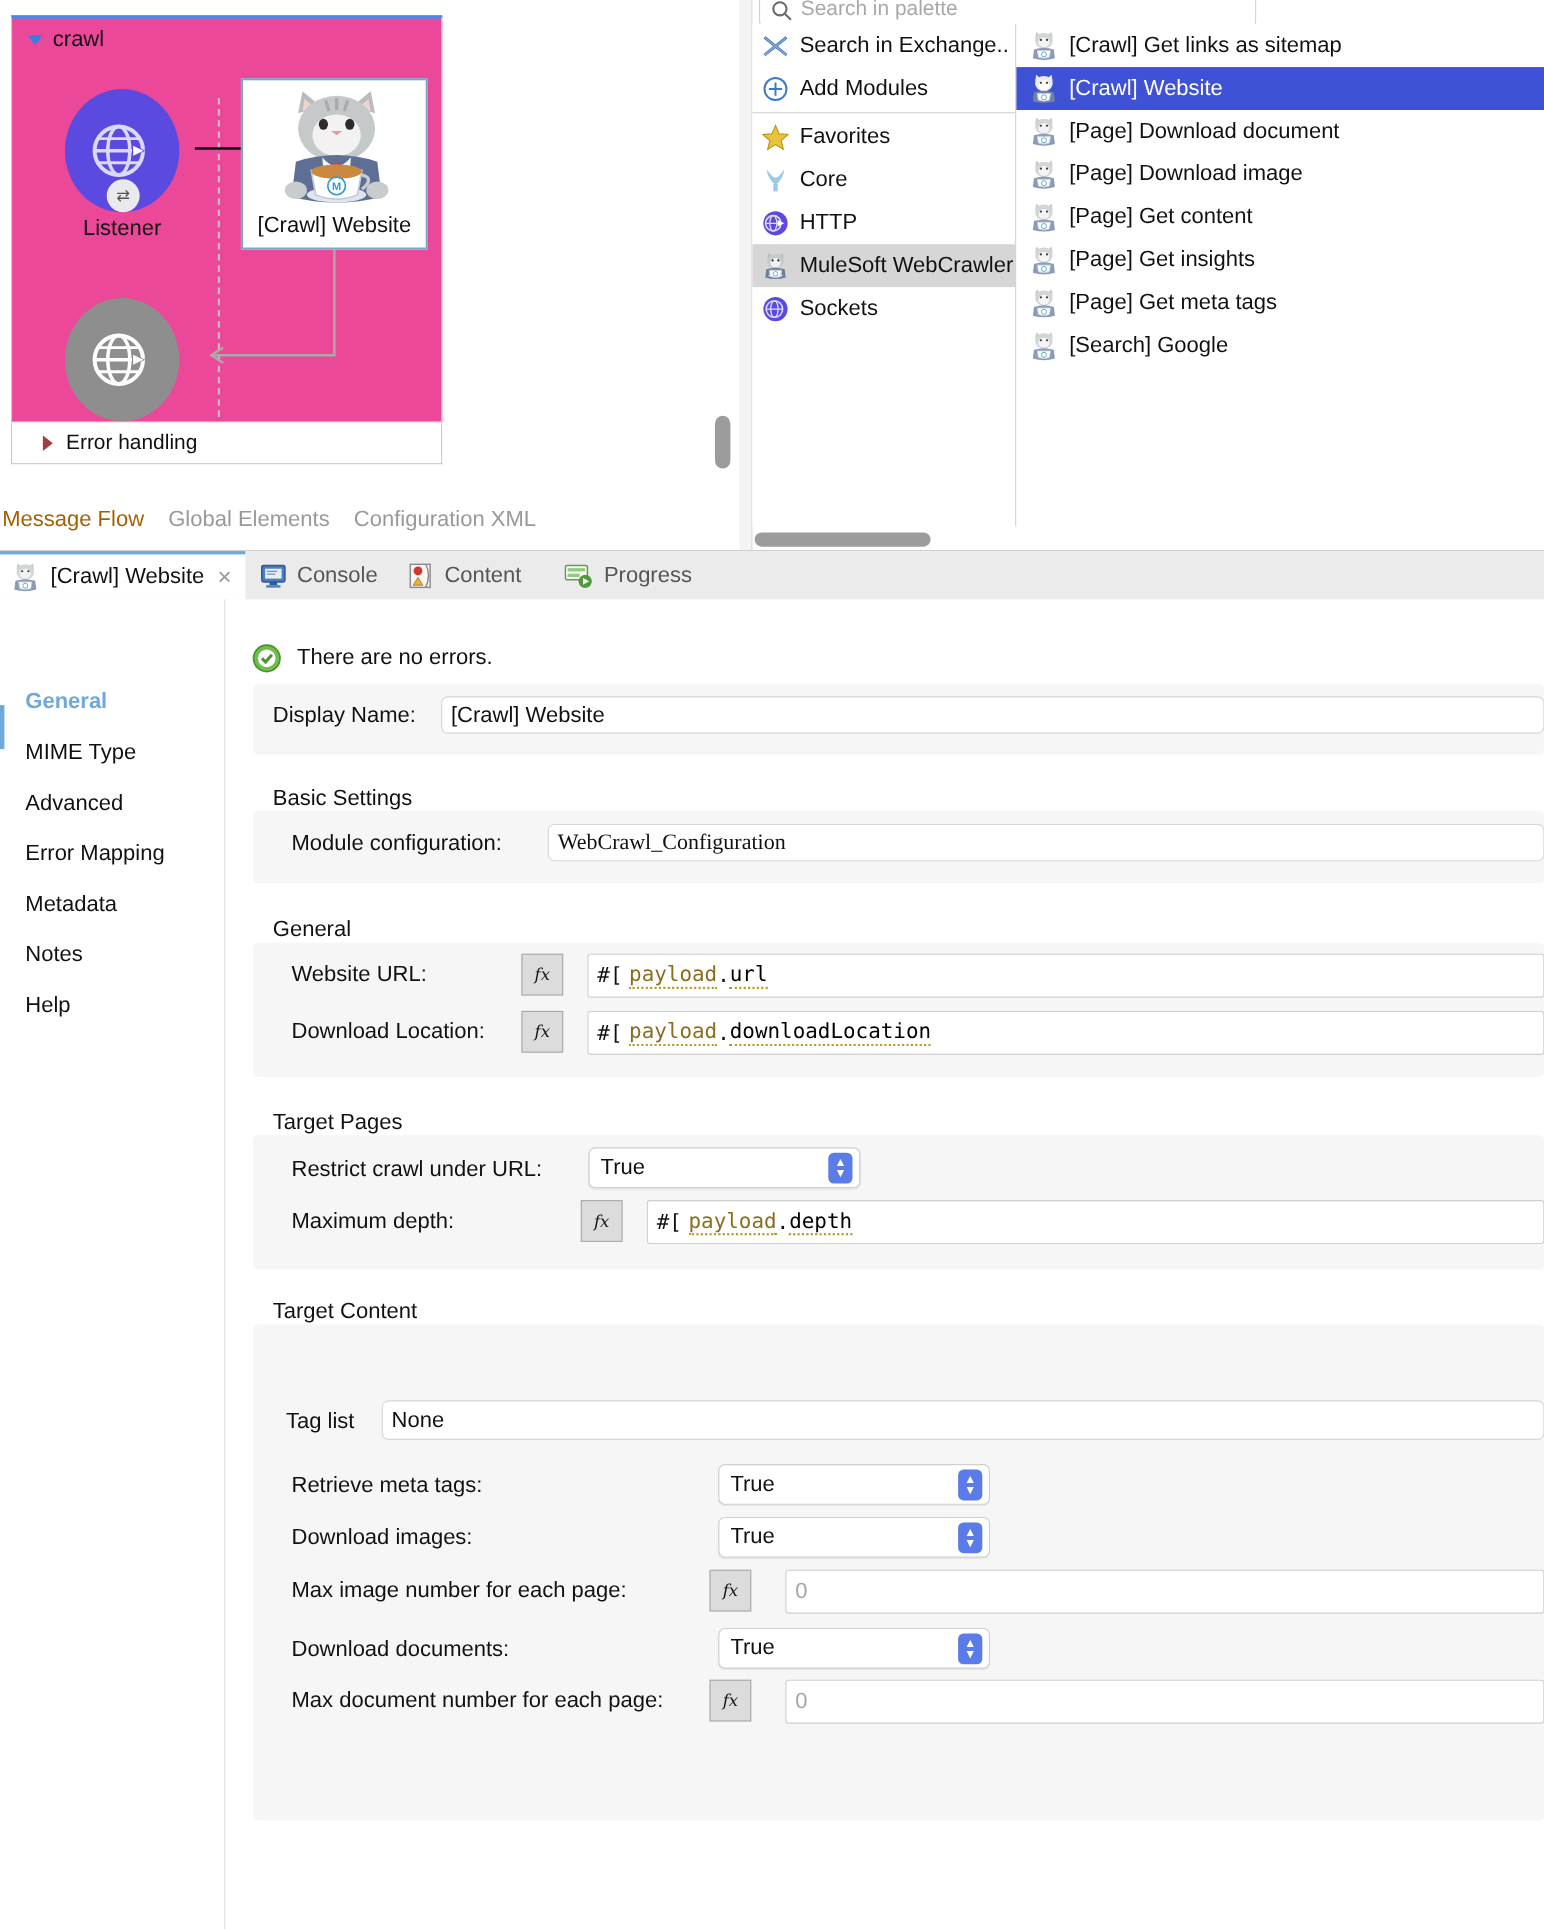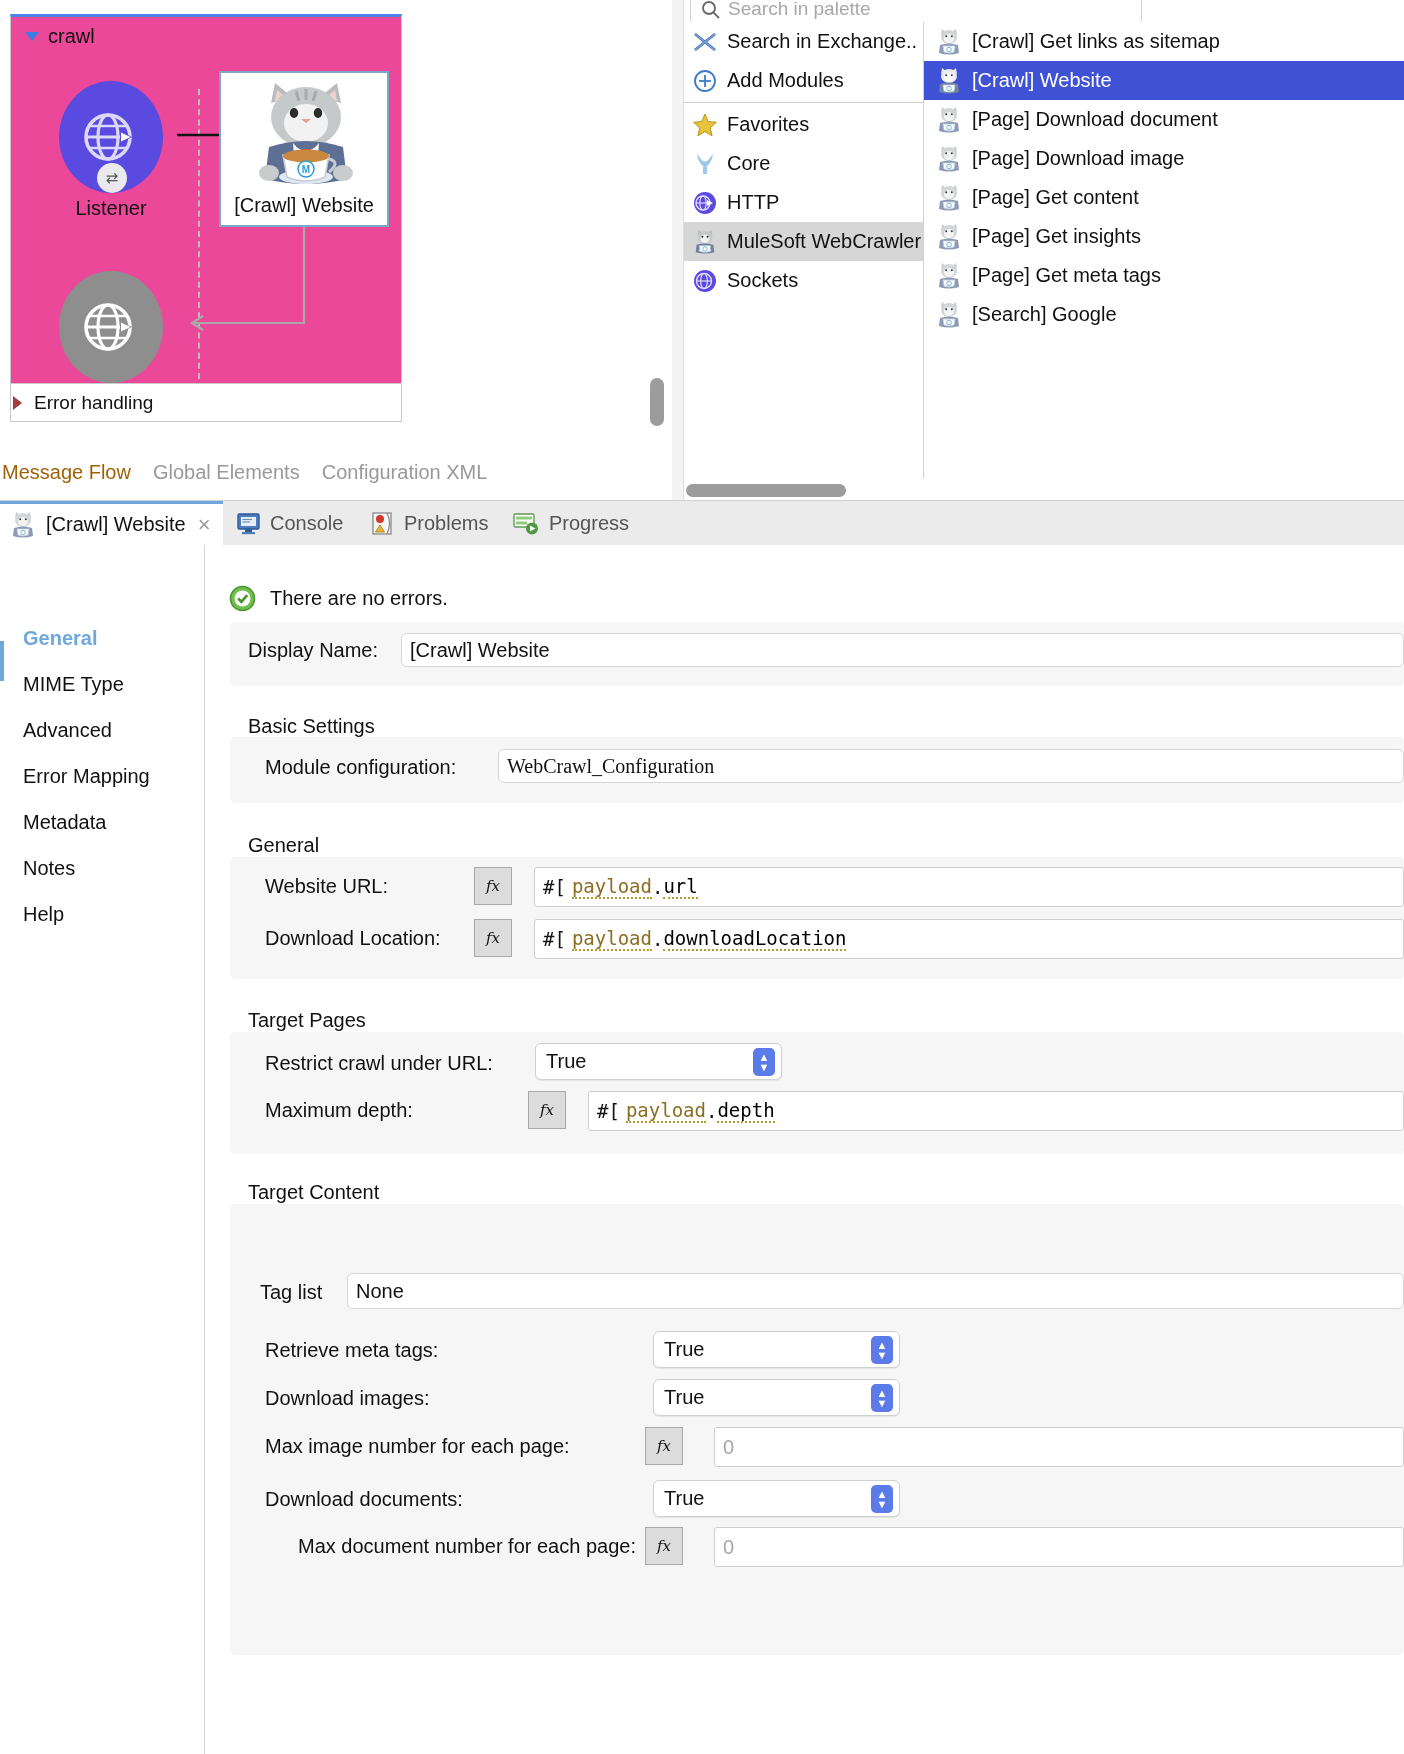--- a/index.html
+++ b/index.html
@@ -62,21 +62,21 @@
   .dashed-v {
     position:absolute; left:187px; top:72px; width:0; height:290px;
     border-left:2px dashed #bdbdbd;
   }
   .arrow-right { position:absolute; left:166px; top:112px; width:78px; height:12px; }
   .ret-path { position:absolute; left:160px; top:200px; width:150px; height:118px; }
 
   .errbar {
     position:absolute; left:10px; top:384px; width:392px; height:38px;
     border:1px solid #c9c9c9; border-top:none; background:#fff;
-    display:flex; align-items:center; gap:12px; padding-left:2px;
+    display:flex; align-items:center; gap:12px; padding-left:28px;
   }
   .errbar span { font-size:19px; color:#111; }
 
   .vscroll-track {
     position:absolute; left:648px; top:0; width:22px; height:430px; background:#fff;
   }
   .vscroll-thumb {
     position:absolute; left:650px; top:378px; width:14px; height:48px;
     background:#9c9c9c; border-radius:7px;
   }
@@ -549,21 +549,21 @@
         <span>Console</span>
       </div>
 
       <div class="vtab" style="left:370px;">
         <svg width="25" height="25" viewBox="0 0 25 25">
           <rect x="3" y="2" width="18" height="21" fill="#f4f4f4" stroke="#8a8a8a" stroke-width="1.3"></rect>
           <circle cx="10" cy="8" r="4" fill="#d1372c"></circle>
           <polygon points="10,14 14.5,21 5.5,21" fill="#e8b53a" stroke="#b2851e" stroke-width="0.9"></polygon>
           <path d="M17 2 q5 10 0 21" fill="#ffffff" stroke="#8a8a8a" stroke-width="1.3"></path>
         </svg>
-        <span>Problems</span>
+        <span>Content</span>
       </div>
 
       <div class="vtab" style="left:513px;">
         <svg width="27" height="25" viewBox="0 0 27 25">
           <rect x="1" y="3" width="20" height="13" rx="1.5" fill="#ffffff" stroke="#5c9c4e" stroke-width="1.4"></rect>
           <rect x="3" y="5.5" width="16" height="3" fill="#8fcb7c"></rect>
           <rect x="3" y="10.5" width="11" height="3" fill="#8fcb7c"></rect>
           <circle cx="19" cy="17.5" r="6" fill="#4f9a3e"></circle>
           <polygon points="17,14.5 22.5,17.5 17,20.5" fill="#ffffff"></polygon>
         </svg>
@@ -673,21 +673,21 @@
       <div class="txt-input" style="left:509px; top:882px; width:690px; height:40px;">
         <span class="placeholder0">0</span>
       </div>
 
       <div class="fld-label" style="left:60px; top:943px;">Download documents:</div>
       <div class="sel-box" style="left:448px; top:935px; width:247px; height:37px;">
         <span>True</span>
         <span class="sel-stepper">▲<br>▼</span>
       </div>
 
-      <div class="fld-label" style="left:60px; top:990px;margin-left:33px;">Max document number for each page:</div>
+      <div class="fld-label" style="left:60px; top:990px;">Max document number for each page:</div>
       <div class="fx-btn" style="left:440px; top:982px;">
         <span>fx</span>
       </div>
       <div class="txt-input" style="left:509px; top:982px; width:690px; height:40px;">
         <span class="placeholder0">0</span>
       </div>
 
     </div>
   </div>
 </div>

